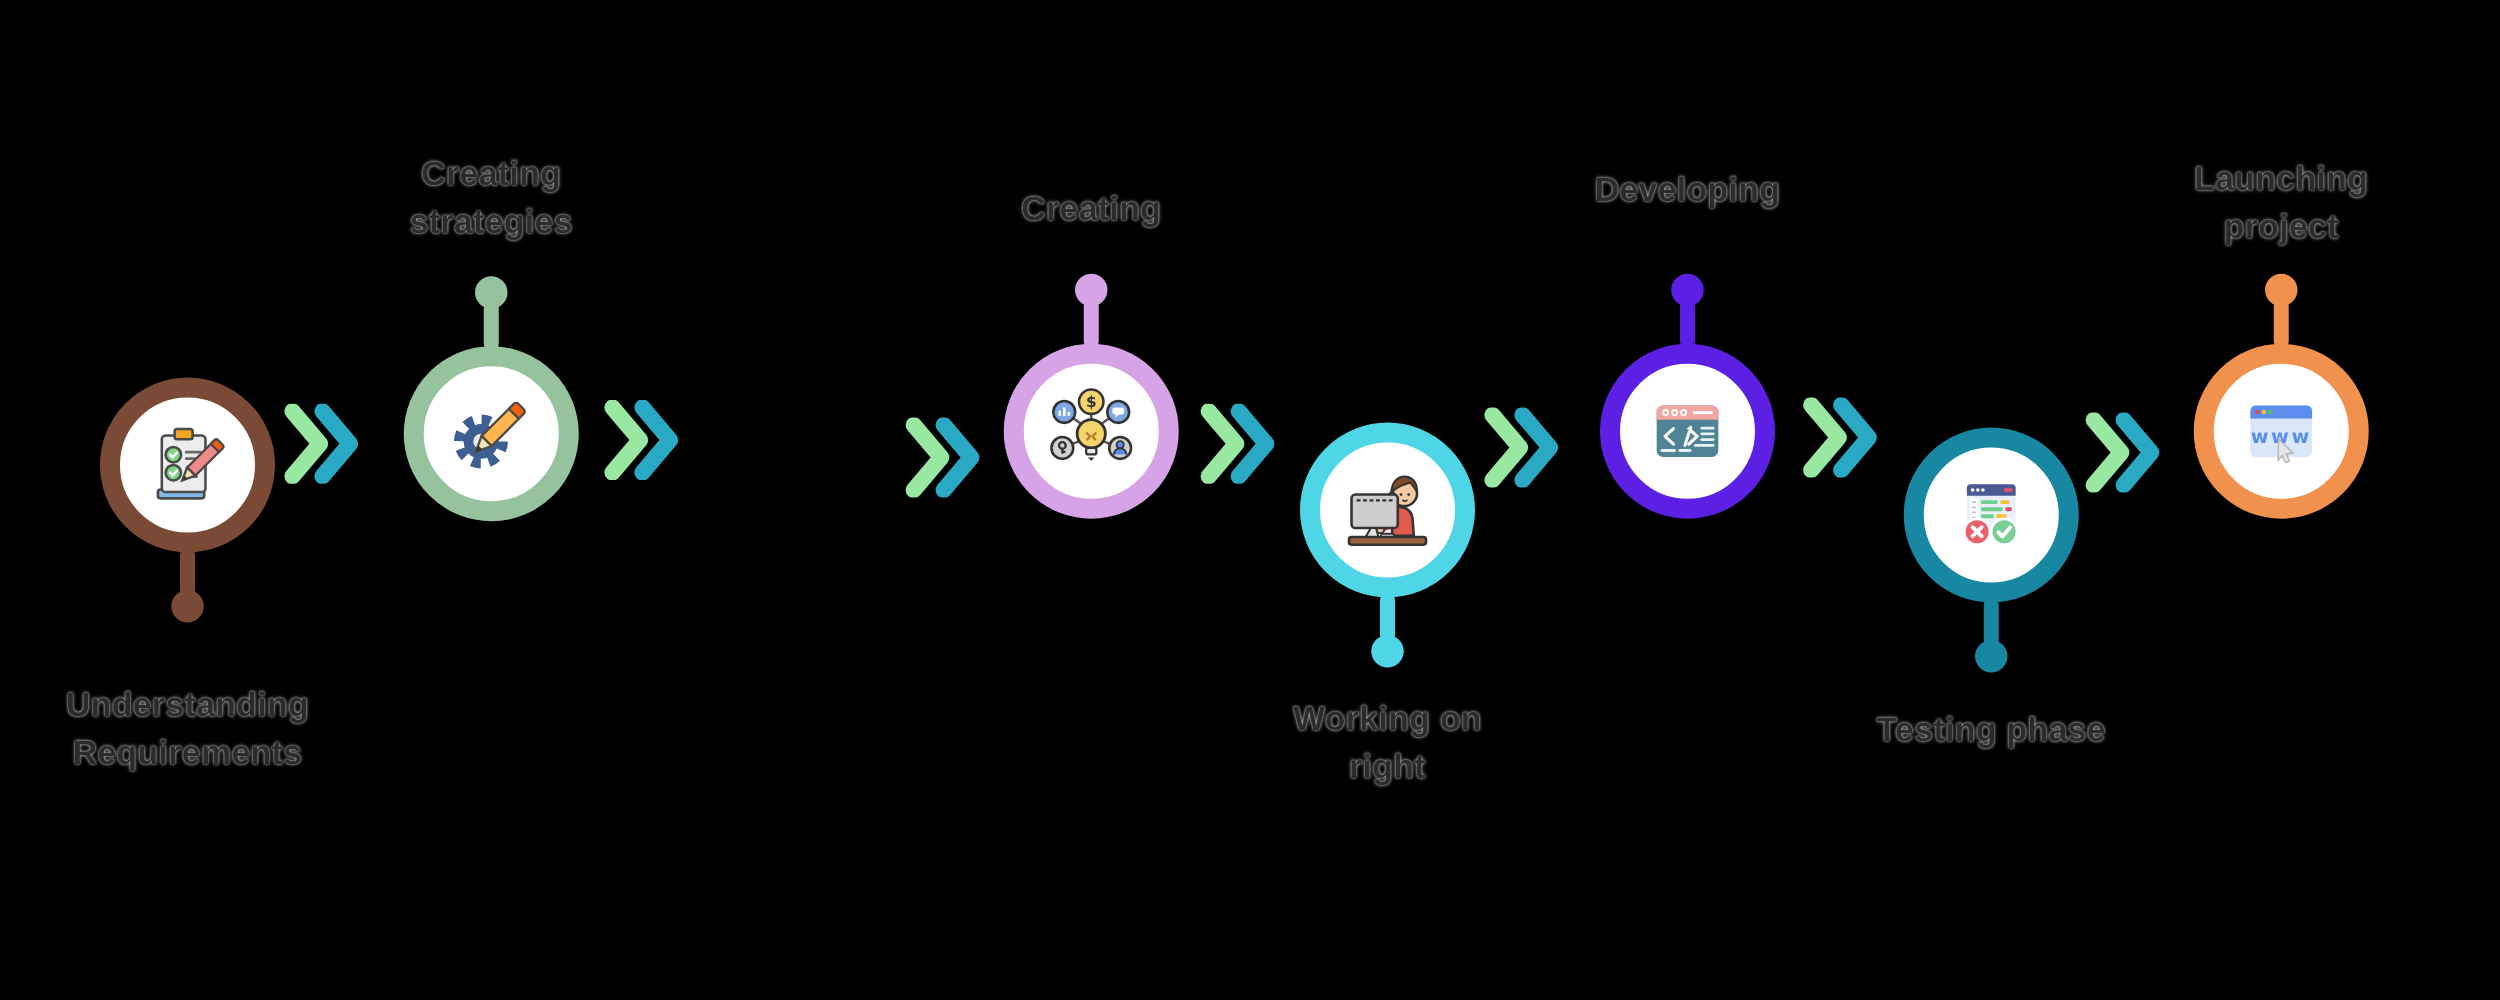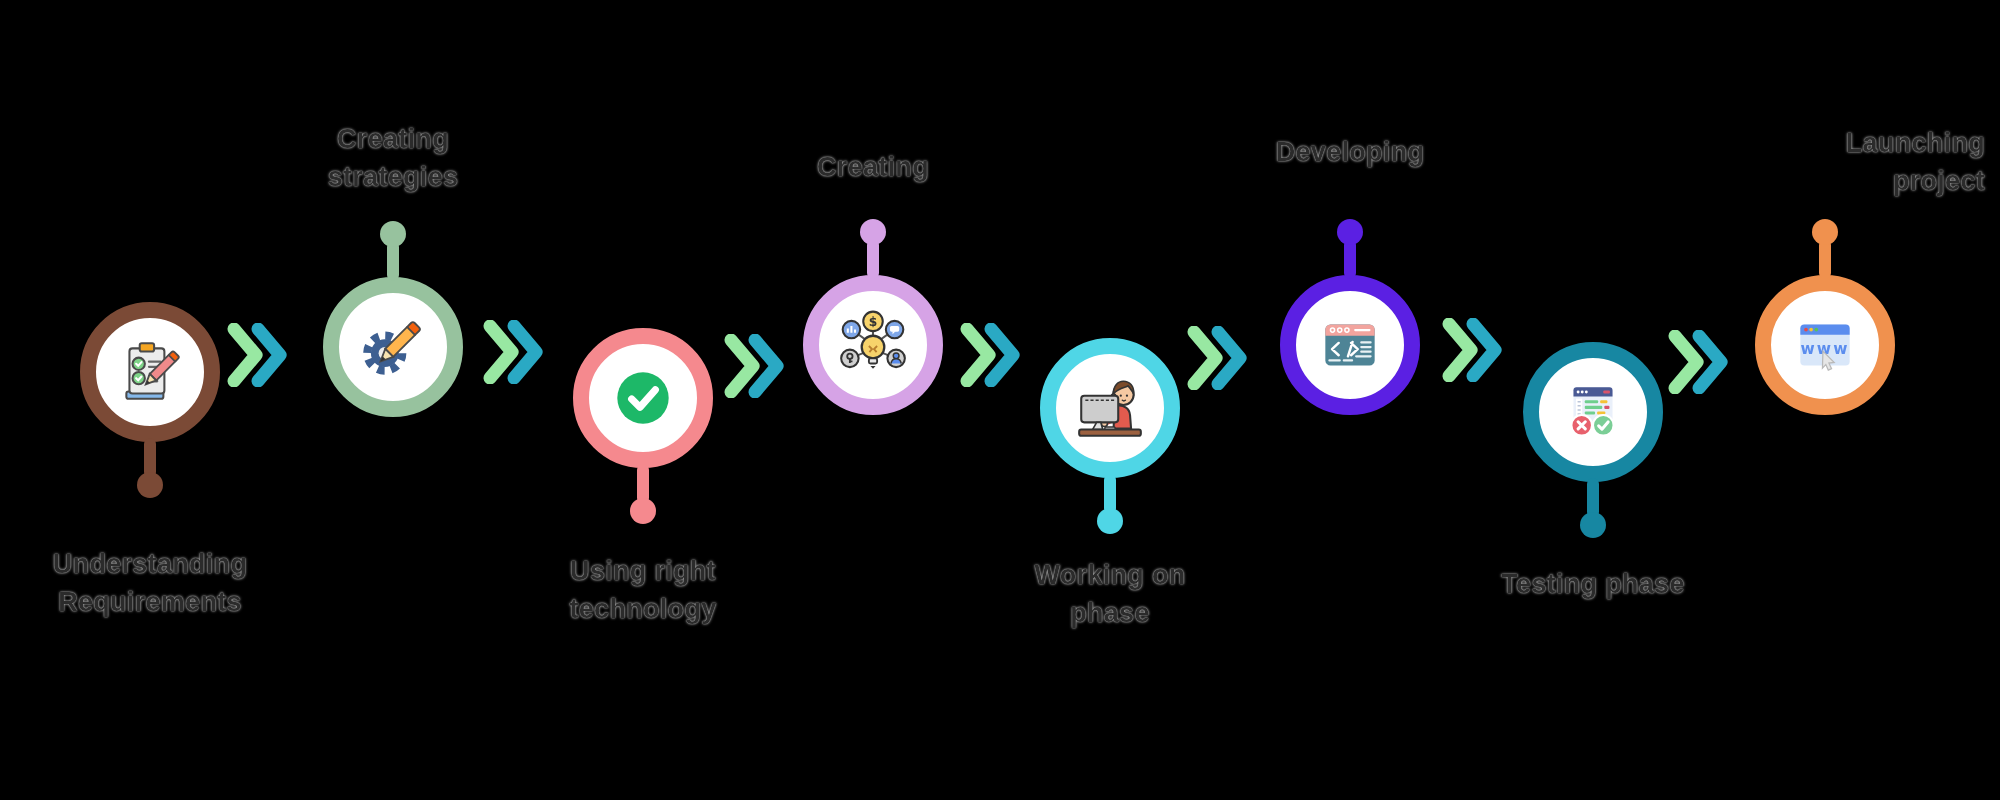--- a/index.html
+++ b/index.html
@@ -24,21 +24,21 @@
     text-shadow: 0 0 3px rgba(255,255,255,.75), 0 0 1px rgba(255,255,255,.6);
   }
   
   .step-1{left:-10px;}  .step-1 .circle{top:302px;} .step-1 .stem{top:438px;} .step-1 .dot{top:472px;} .step-1 .label{top:545px;}
   .step-2{left:233px;}  .step-2 .circle{top:277px;} .step-2 .stem{top:241px;} .step-2 .dot{top:221px;} .step-2 .label{top:120px;}
   .step-3{left:483px;}  .step-3 .circle{top:328px;} .step-3 .stem{top:464px;} .step-3 .dot{top:498px;} .step-3 .label{top:552px;}
   .step-4{left:713px;}  .step-4 .circle{top:275px;} .step-4 .stem{top:239px;} .step-4 .dot{top:219px;} .step-4 .label{top:148px;}
   .step-5{left:950px;}  .step-5 .circle{top:338px;} .step-5 .stem{top:474px;} .step-5 .dot{top:508px;} .step-5 .label{top:556px;}
   .step-6{left:1190px;} .step-6 .circle{top:275px;} .step-6 .stem{top:239px;} .step-6 .dot{top:219px;} .step-6 .label{top:133px;}
   .step-7{left:1433px;} .step-7 .circle{top:342px;} .step-7 .stem{top:478px;} .step-7 .dot{top:512px;} .step-7 .label{top:565px;}
-  .step-8{left:1665px;} .step-8 .circle{top:275px;} .step-8 .stem{top:239px;} .step-8 .dot{top:219px;} .step-8 .label{top:124px;text-align:right;}
+  .step-8{left:1665px;} .step-8 .circle{top:275px;} .step-8 .stem{top:239px;} .step-8 .dot{top:219px;} .step-8 .label{top:124px;}
   
   .chevrons { position:absolute; width:72px; height:64px; }
   .chev-1{left:226px; top:323px;} .chev-2{left:482px; top:320px;} .chev-3{left:723px; top:334px;}
   .chev-4{left:959px; top:323px;} .chev-5{left:1186px;top:326px;} .chev-6{left:1441px;top:318px;}
   .chev-7{left:1667px;top:330px;}
   svg text { font-family:"DejaVu Sans","Liberation Sans",sans-serif; }
 </style>
 </head>
 <body>
 
@@ -82,32 +82,20 @@
           <polygon points="36,51 40,51 38,56" fill="#333" stroke="none"></polygon>
         </g>
       </svg>
     </div>
     <div class="stem" style="background-color: rgb(151, 194, 158);"></div>
     <div class="dot" style="background-color: rgb(151, 194, 158);"></div>
     <div class="label">Creating
 strategies</div>
   </div>
 
-  <div class="step step-3">
-    <div class="circle" style="border-color: rgb(245, 137, 142);">
-      <svg class="icon" viewBox="0 0 72 72">
-        <circle cx="36" cy="36" r="25" fill="#1DB868"></circle>
-        <path d="M25 37l8 8 15-17" stroke="#fff" stroke-width="7" fill="none" stroke-linecap="round" stroke-linejoin="round"></path>
-      </svg>
-    </div>
-    <div class="stem" style="background-color: rgb(245, 137, 142);"></div>
-    <div class="dot" style="background-color: rgb(245, 137, 142);"></div>
-    <div class="label">Using right
-technology</div>
-  </div>
 
   <div class="step step-4">
     <div class="circle" style="border-color: rgb(214, 163, 230);">
       <svg class="icon" viewBox="0 0 72 72">
         <path d="M36 36V18M36 36L18 23M36 36l18-13M36 40L16 48M36 40l20 8" stroke="#555" stroke-width="2"></path>
         <circle cx="36" cy="13" r="9.5" fill="#F7D36B" stroke="#333" stroke-width="2"></circle>
         <text x="36" y="17.5" font-size="12" font-weight="bold" fill="#333" text-anchor="middle">$</text>
         <circle cx="15" cy="21" r="8.5" fill="#7FA7E8" stroke="#333" stroke-width="2"></circle>
         <path d="M11.5 24v-4M15 24v-6.5M18.5 24v-3" stroke="#fff" stroke-width="2"></path>
         <circle cx="57" cy="21" r="8.5" fill="#7FA7E8" stroke="#333" stroke-width="2"></circle>
@@ -145,21 +133,21 @@
         <rect x="8" y="24" width="36" height="26" rx="3" fill="#CDCDCD" stroke="#333" stroke-width="2"></rect>
         <path d="M12 28.5h3M17 28.5h3M22 28.5h3M27 28.5h3M32 28.5h3M37 28.5h3" stroke="#333" stroke-width="1.6"></path>
         <polygon points="23,50 19,57 29,57 27,50" fill="#E2E2E2" stroke="#333" stroke-width="1.6"></polygon>
         <rect x="31" y="54.5" width="10" height="3" rx="1" fill="#D9D9D9" stroke="#333" stroke-width="1.4"></rect>
         <rect x="6" y="57" width="60" height="6" rx="2" fill="#9C6140" stroke="#333" stroke-width="2"></rect>
       </svg>
     </div>
     <div class="stem" style="background-color: rgb(79, 214, 230);"></div>
     <div class="dot" style="background-color: rgb(79, 214, 230);"></div>
     <div class="label">Working on
-phase</div>
+right</div>
   </div>
 
   <div class="step step-7">
     <div class="circle" style="border-color: rgb(23, 135, 162);">
       <svg class="icon" viewBox="0 0 72 72">
         <rect x="17" y="12" width="38" height="33" rx="3" fill="#EAF0FA"></rect>
         <path d="M17 21h38v-6a3 3 0 0 0-3-3H20a3 3 0 0 0-3 3z" fill="#4A5A94"></path>
         <circle cx="21.5" cy="16.5" r="1.4" fill="#fff"></circle>
         <circle cx="25.5" cy="16.5" r="1.4" fill="#fff"></circle>
         <circle cx="29.5" cy="16.5" r="1.4" fill="#fff"></circle>

